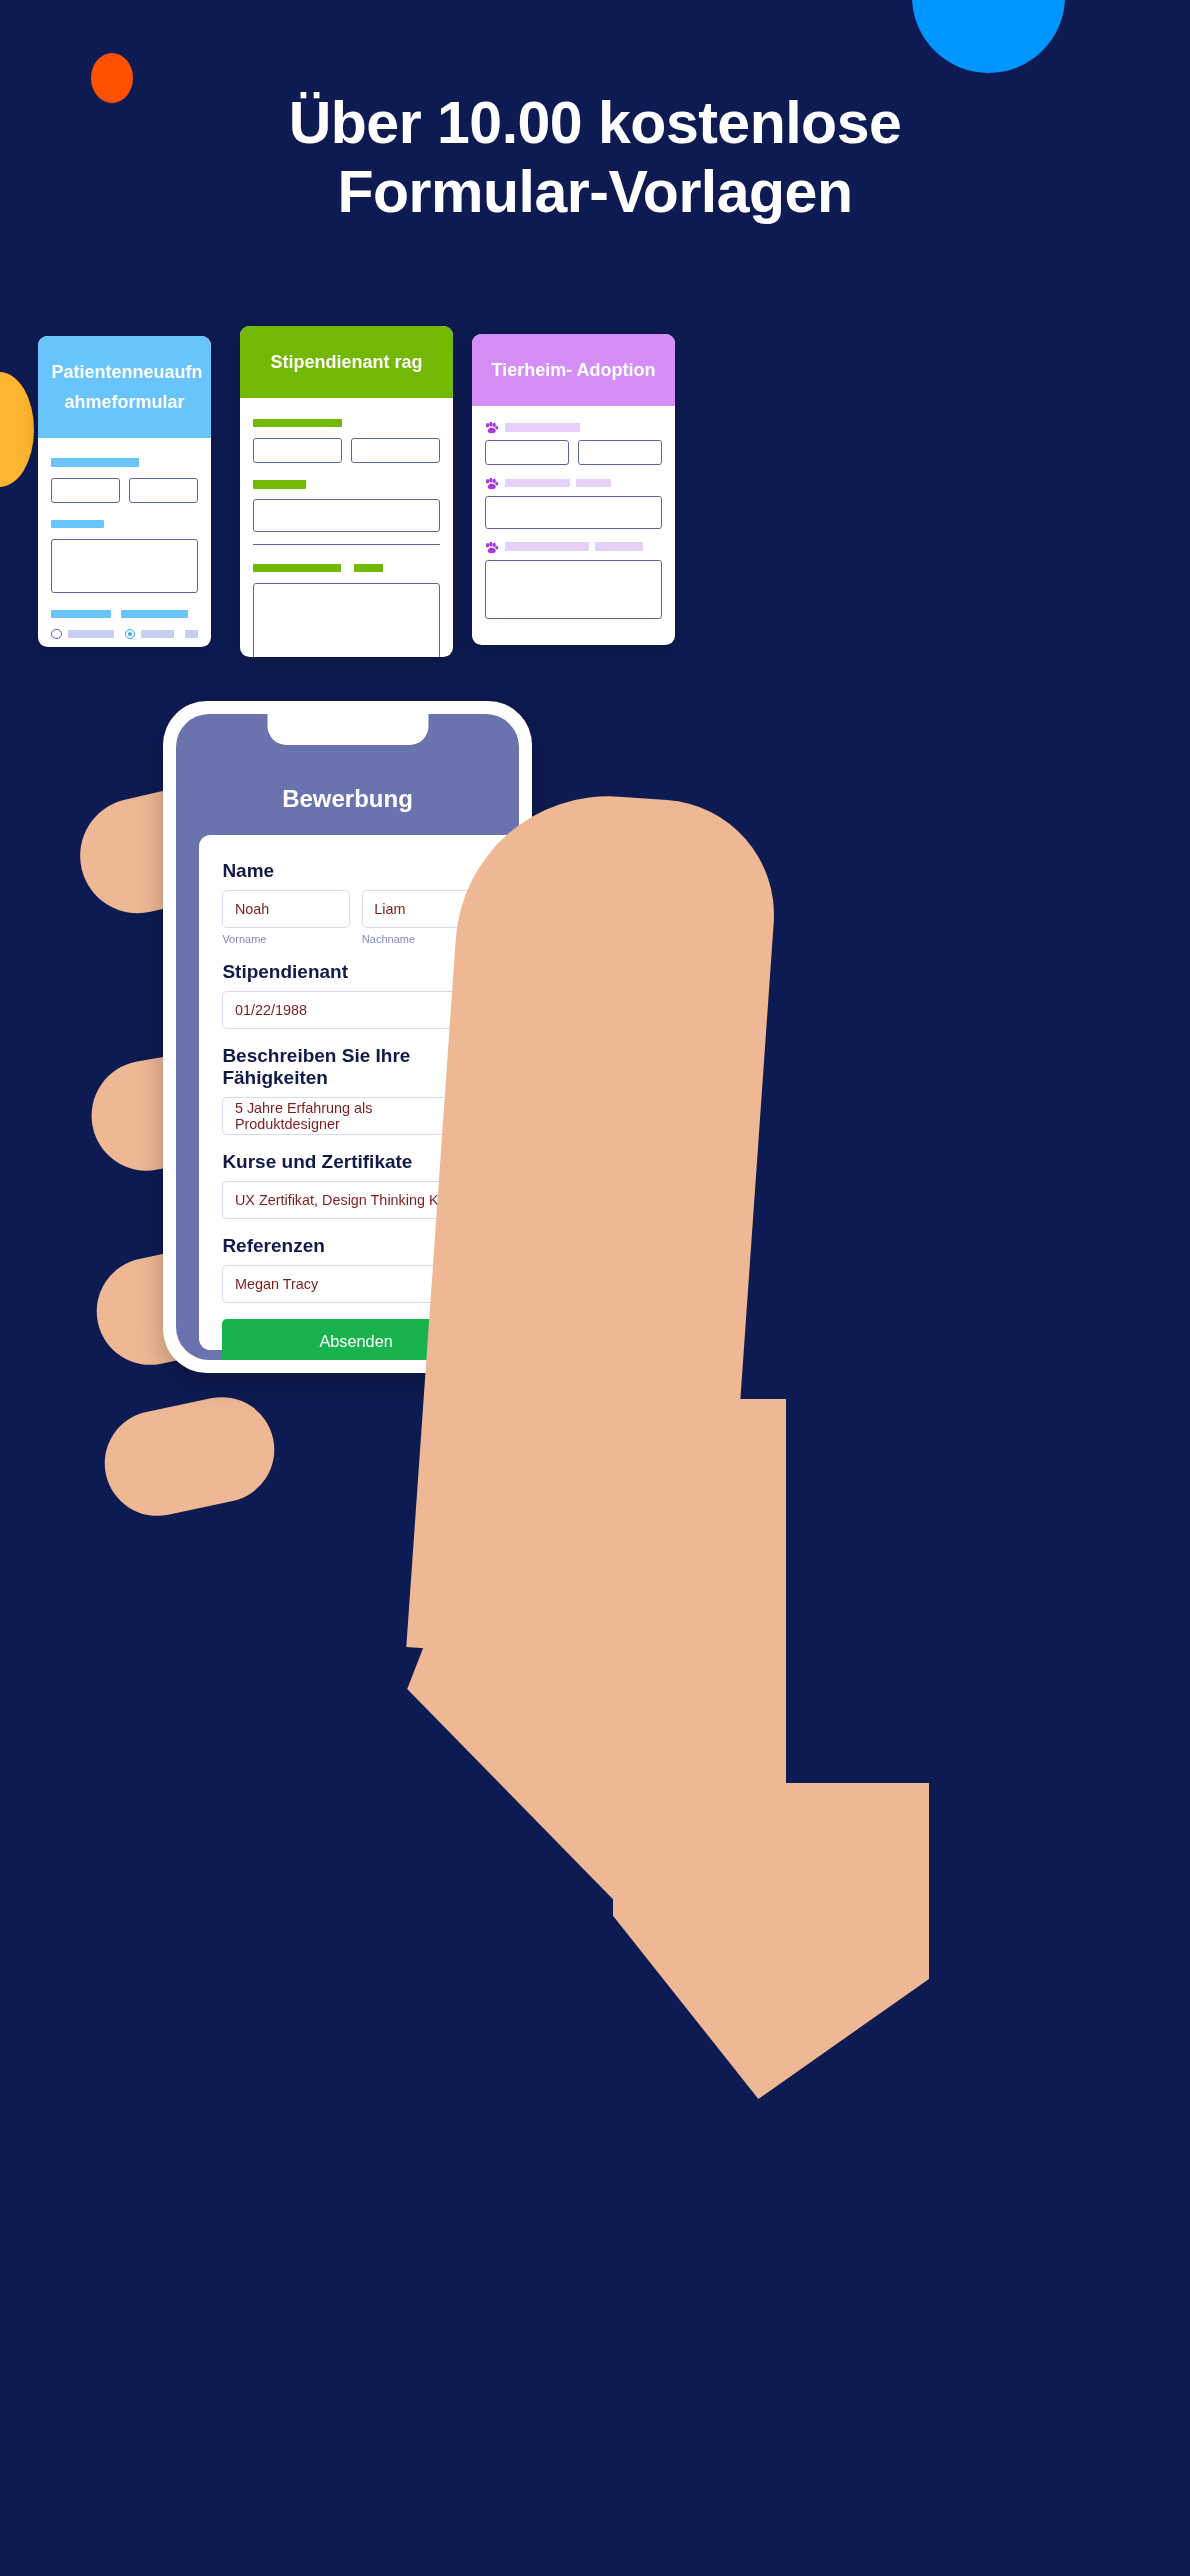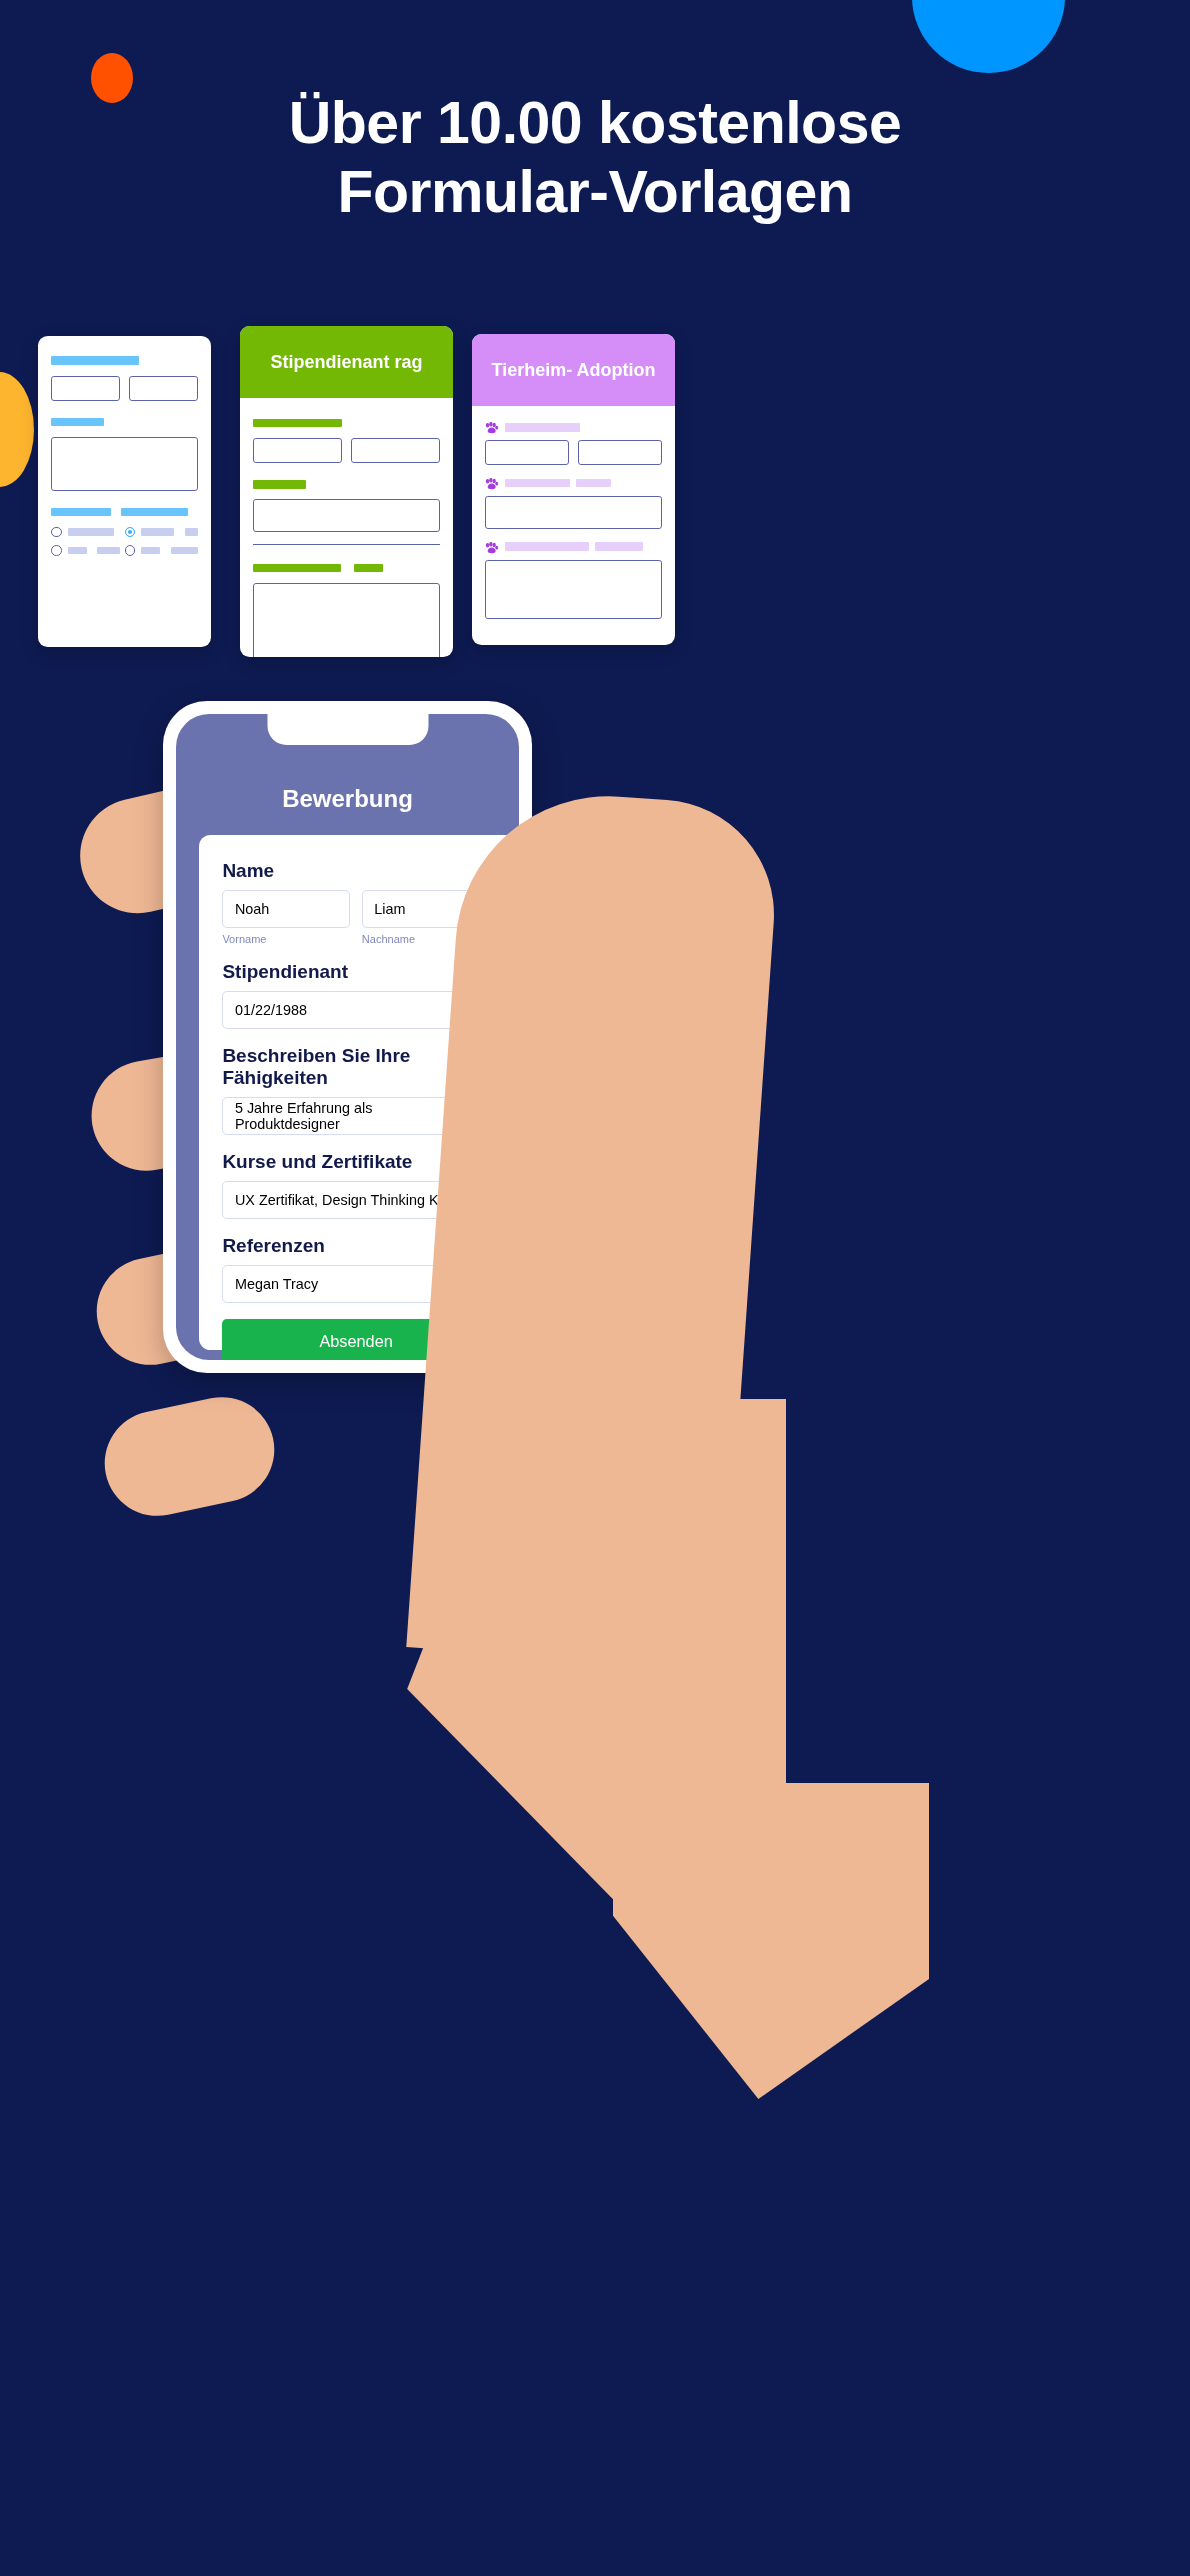--- a/index.html
+++ b/index.html
@@ -146,21 +146,21 @@
   .app-card {
     position: absolute; left: 23px; top: 121px; right: 5.8px; bottom: 9.6px;
     background: #FFFFFF;
     border-radius: 11.5px 0 0 11.5px;
     padding: 25px 23px 0 23px;
   }
   .flabel { color: #121A4B; font-size: 19px; font-weight: 700; margin-bottom: 7.7px; }
   .finput {
     border: 1px solid #D6DBF2; border-radius: 4.8px;
     height: 38px; display: flex; align-items: center;
-    padding: 0 11.5px; color: #000000; font-size: 14.4px;
+    padding: 0 11.5px; color: #7f1d1d; font-size: 14.4px;
     background: #fff; position: relative;
   }
   .finput-row { display: flex; gap: 11.5px; }
   .finput-row > div { flex: 1; }
   .sublabel { color: #8189BE; font-size: 11px; margin-top: 4.8px; }
   .fgroup { margin-bottom: 16.3px; }
   .cal-icon { position: absolute; right: 11.5px; top: 50%; transform: translateY(-50%); }
   .submit {
     margin-top: 11.5px; height: 44px;
     background: #19B34E; border-radius: 4.8px;
@@ -179,20 +179,21 @@
   <div class="blob blob-green"></div>
 
   <div class="headline">
     <span class="ln">Über 10.00 kostenlose</span>
     <span class="ln">Formular-Vorlagen</span>
   </div>
 
   <div class="cards">
 
     <div class="card card-1 c1">
+      <div class="card-head">Patientenneuaufn ahmeformular</div>
       <div class="card-body">
         <div class="bar-row"><span class="bar" style="width:88px"></span></div>
         <div class="fld-row">
           <div class="fld"></div>
           <div class="fld"></div>
         </div>
         <div class="bar-row"><span class="bar" style="width:53px"></span></div>
         <div class="fld box"></div>
         <div class="bar-row">
           <span class="bar" style="width:60px"></span>

